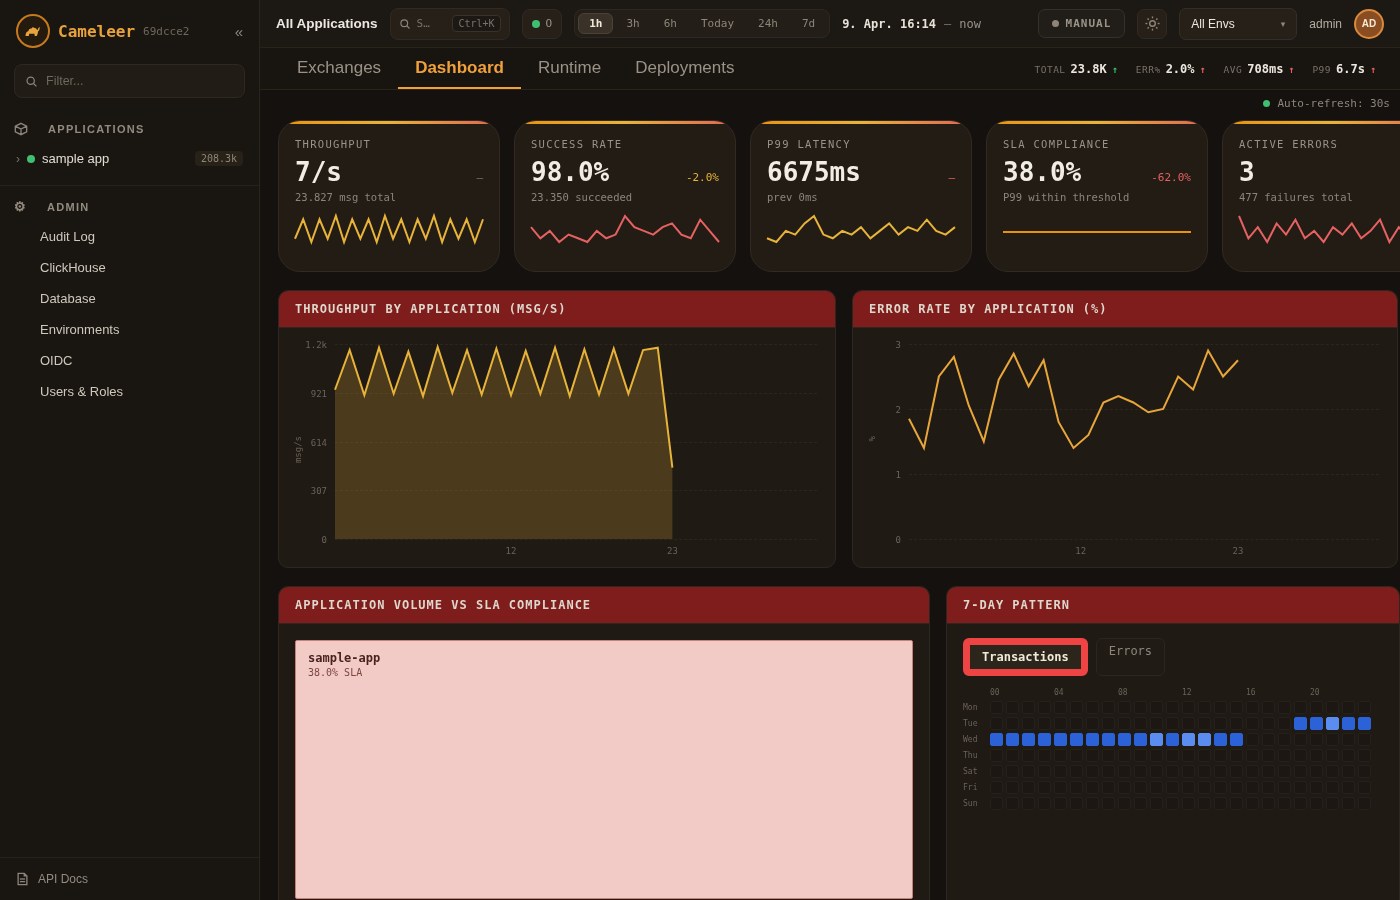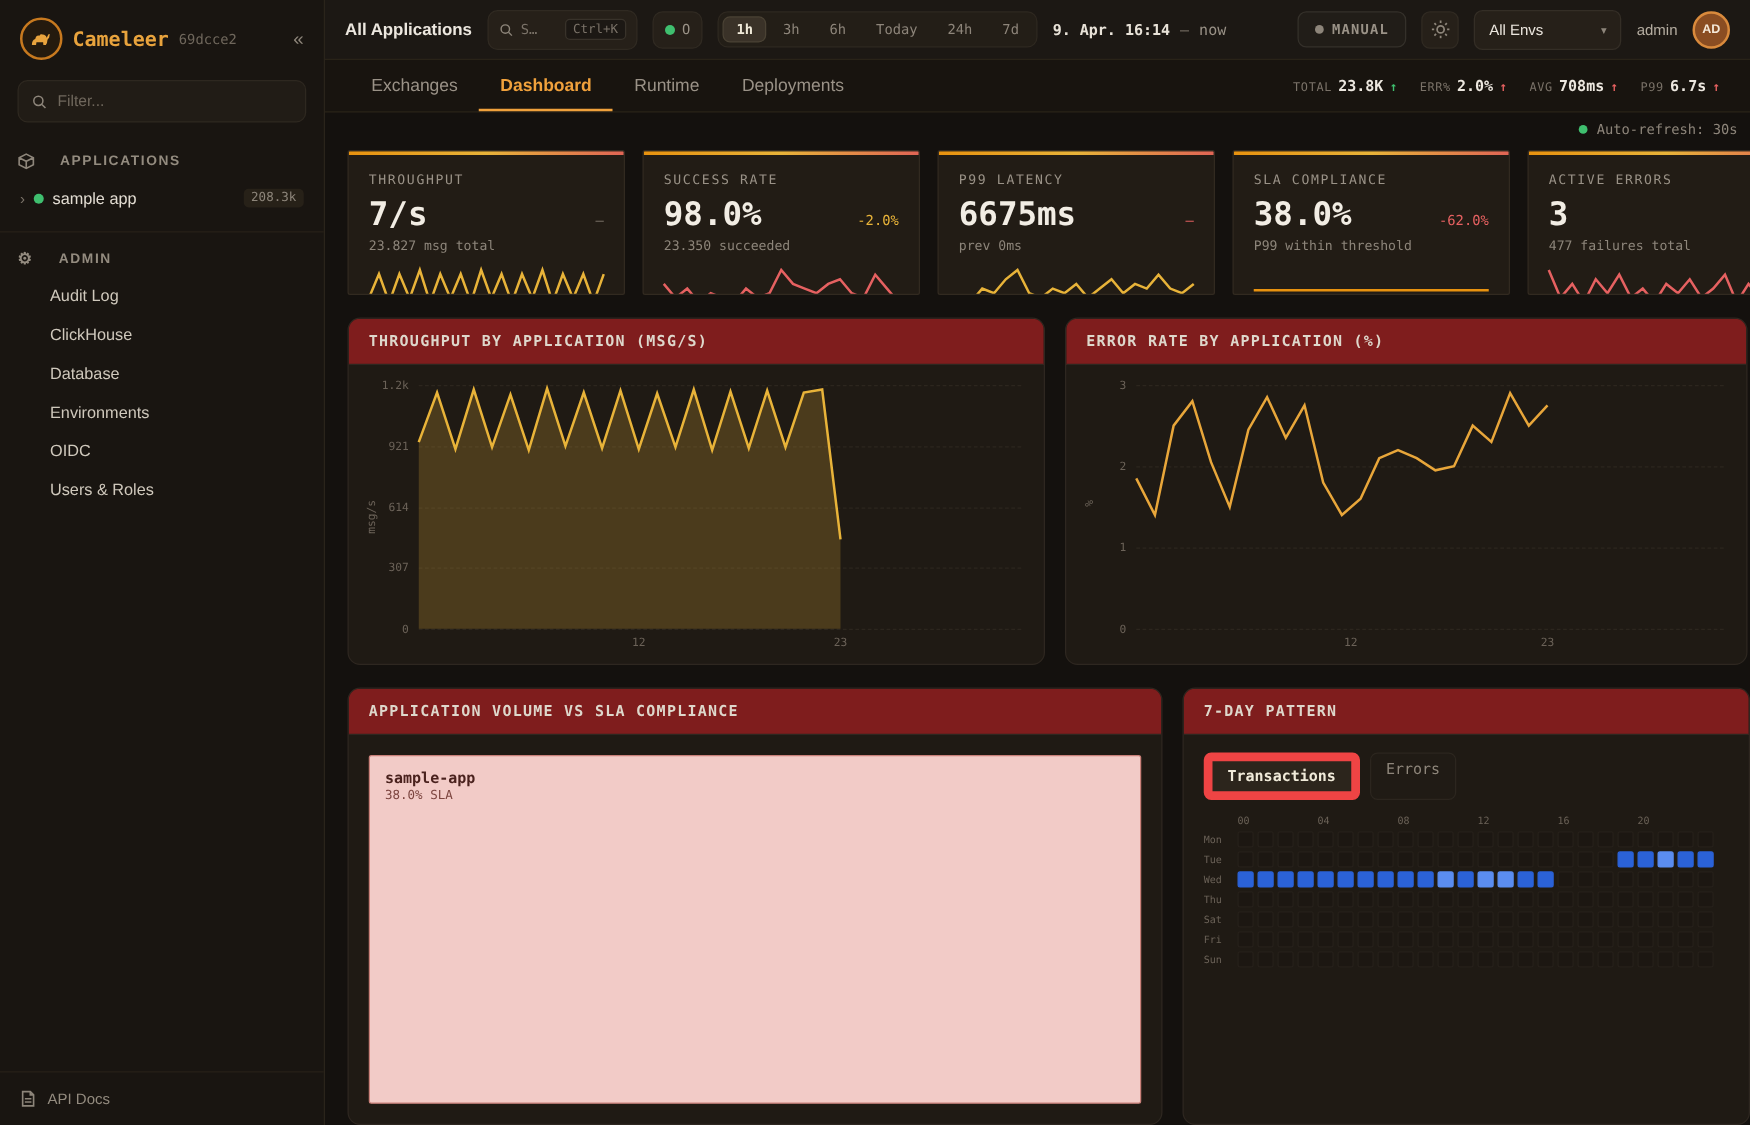--- a/index.html
+++ b/index.html
@@ -50,37 +50,37 @@
   .right-cluster{margin-left:auto;display:flex;align-items:center;gap:12px;}
   .manual-btn{display:flex;align-items:center;gap:7px;border:1px solid #34302a;background:#211d18;border-radius:7px;padding:7px 13px;font-family:var(--mono);font-size:11px;font-weight:bold;letter-spacing:1px;color:#9a9287;cursor:pointer;}
   .manual-btn .mdot{width:7px;height:7px;border-radius:50%;background:#8d857a;}
   .iconbtn{width:30px;height:30px;border-radius:7px;background:#262019;border:1px solid #302a22;display:flex;align-items:center;justify-content:center;cursor:pointer;}
   .envselect{background:#262019;border:1px solid #342e26;border-radius:7px;height:32px;width:118px;display:flex;align-items:center;justify-content:space-between;padding:0 11px;font-size:12px;color:var(--txt);cursor:pointer;}
   .caret{color:#8d857a;font-size:9px;}
   .username{font-size:12px;color:#b5ada1;}
   .avatar{width:30px;height:30px;border-radius:50%;background:#8a4d22;border:2px solid #d98a3c;color:#f5e9d9;font-size:10px;font-weight:bold;display:flex;align-items:center;justify-content:center;cursor:pointer;}
 
   .tabsbar{height:42px;border-bottom:1px solid #292318;background:#18140f;display:flex;align-items:stretch;padding:0 20px;flex-shrink:0;}
-  .tab{display:flex;align-items:center;padding:0 17px;font-size:14px;color:#9a9287;border-bottom:2px solid transparent;cursor:pointer;}
+  .tab{display:flex;align-items:center;padding:0 17px;font-size:17px;color:#9a9287;border-bottom:2px solid transparent;cursor:pointer;}
   .tab.active{color:var(--accent);border-bottom-color:var(--accent);font-weight:bold;}
   .tab-stats{margin-left:auto;display:flex;gap:18px;align-items:center;padding-right:4px;}
   .stat{display:flex;gap:5px;align-items:baseline;font-family:var(--mono);white-space:nowrap;}
   .stat-label{font-size:9.5px;color:#7a7268;letter-spacing:.5px;}
   .stat-value{font-size:12px;font-weight:bold;color:var(--txt);}
   .arr{font-size:10px;font-weight:bold;}
   .arr.green{color:var(--green);} .arr.red{color:var(--red);}
 
   .refresh-row{display:flex;justify-content:flex-end;align-items:center;gap:7px;padding:7px 10px 0 0;font-family:var(--mono);font-size:11px;color:#8d857a;flex-shrink:0;}
   .rdot{width:7px;height:7px;border-radius:50%;background:var(--green);}
 
   .content{flex:1;padding:10px 0 0 18px;overflow:hidden;display:flex;flex-direction:column;gap:18px;}
 
   
   .kpi-row{display:grid;grid-template-columns:repeat(5,222px);gap:14px;flex-shrink:0;}
-  .kpi{position:relative;background:var(--card);border:1px solid #322a20;border-radius:2px;padding:12px 16px;height:116px;overflow:hidden;}
+  .kpi{position:relative;background:var(--card);border:1px solid #322a20;border-radius:22px;padding:12px 16px;height:152px;overflow:hidden;}
   .kpi::before{content:'';position:absolute;top:0;left:0;right:0;height:3px;background:linear-gradient(90deg,#e8920f,#e8b339 50%,#e06555);}
   .kpi-title{font-family:var(--mono);font-size:10.5px;letter-spacing:1.3px;color:#9a9287;margin-top:5px;}
   .kpi-value-row{display:flex;align-items:baseline;justify-content:space-between;margin-top:7px;}
   .kpi-value{font-family:var(--mono);font-weight:bold;font-size:26px;color:#f2ede4;}
   .kpi-delta{font-family:var(--mono);font-size:11px;}
   .tone-muted{color:#7a7268;} .tone-yellow{color:var(--yellow);} .tone-red{color:var(--red);}
   .kpi-sub{font-family:var(--mono);font-size:10.5px;color:#8d857a;margin-top:4px;}
   .spark{width:100%;height:34px;margin-top:9px;display:block;overflow:visible;}
 
   

